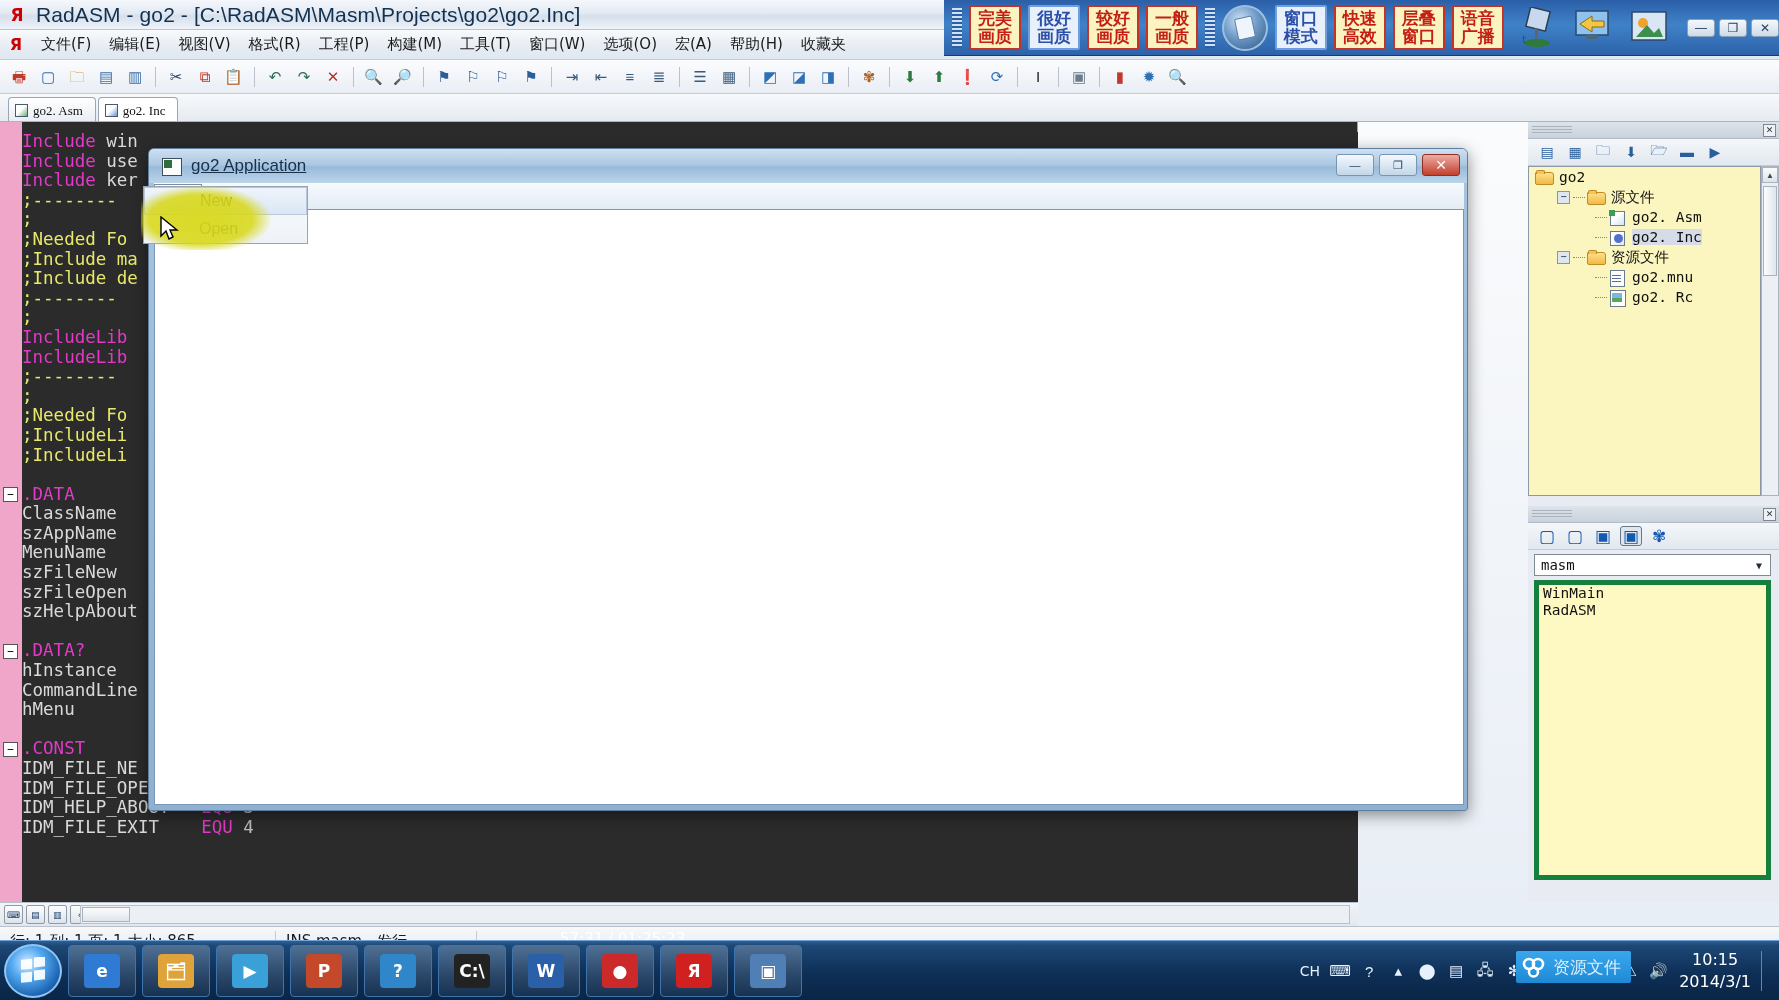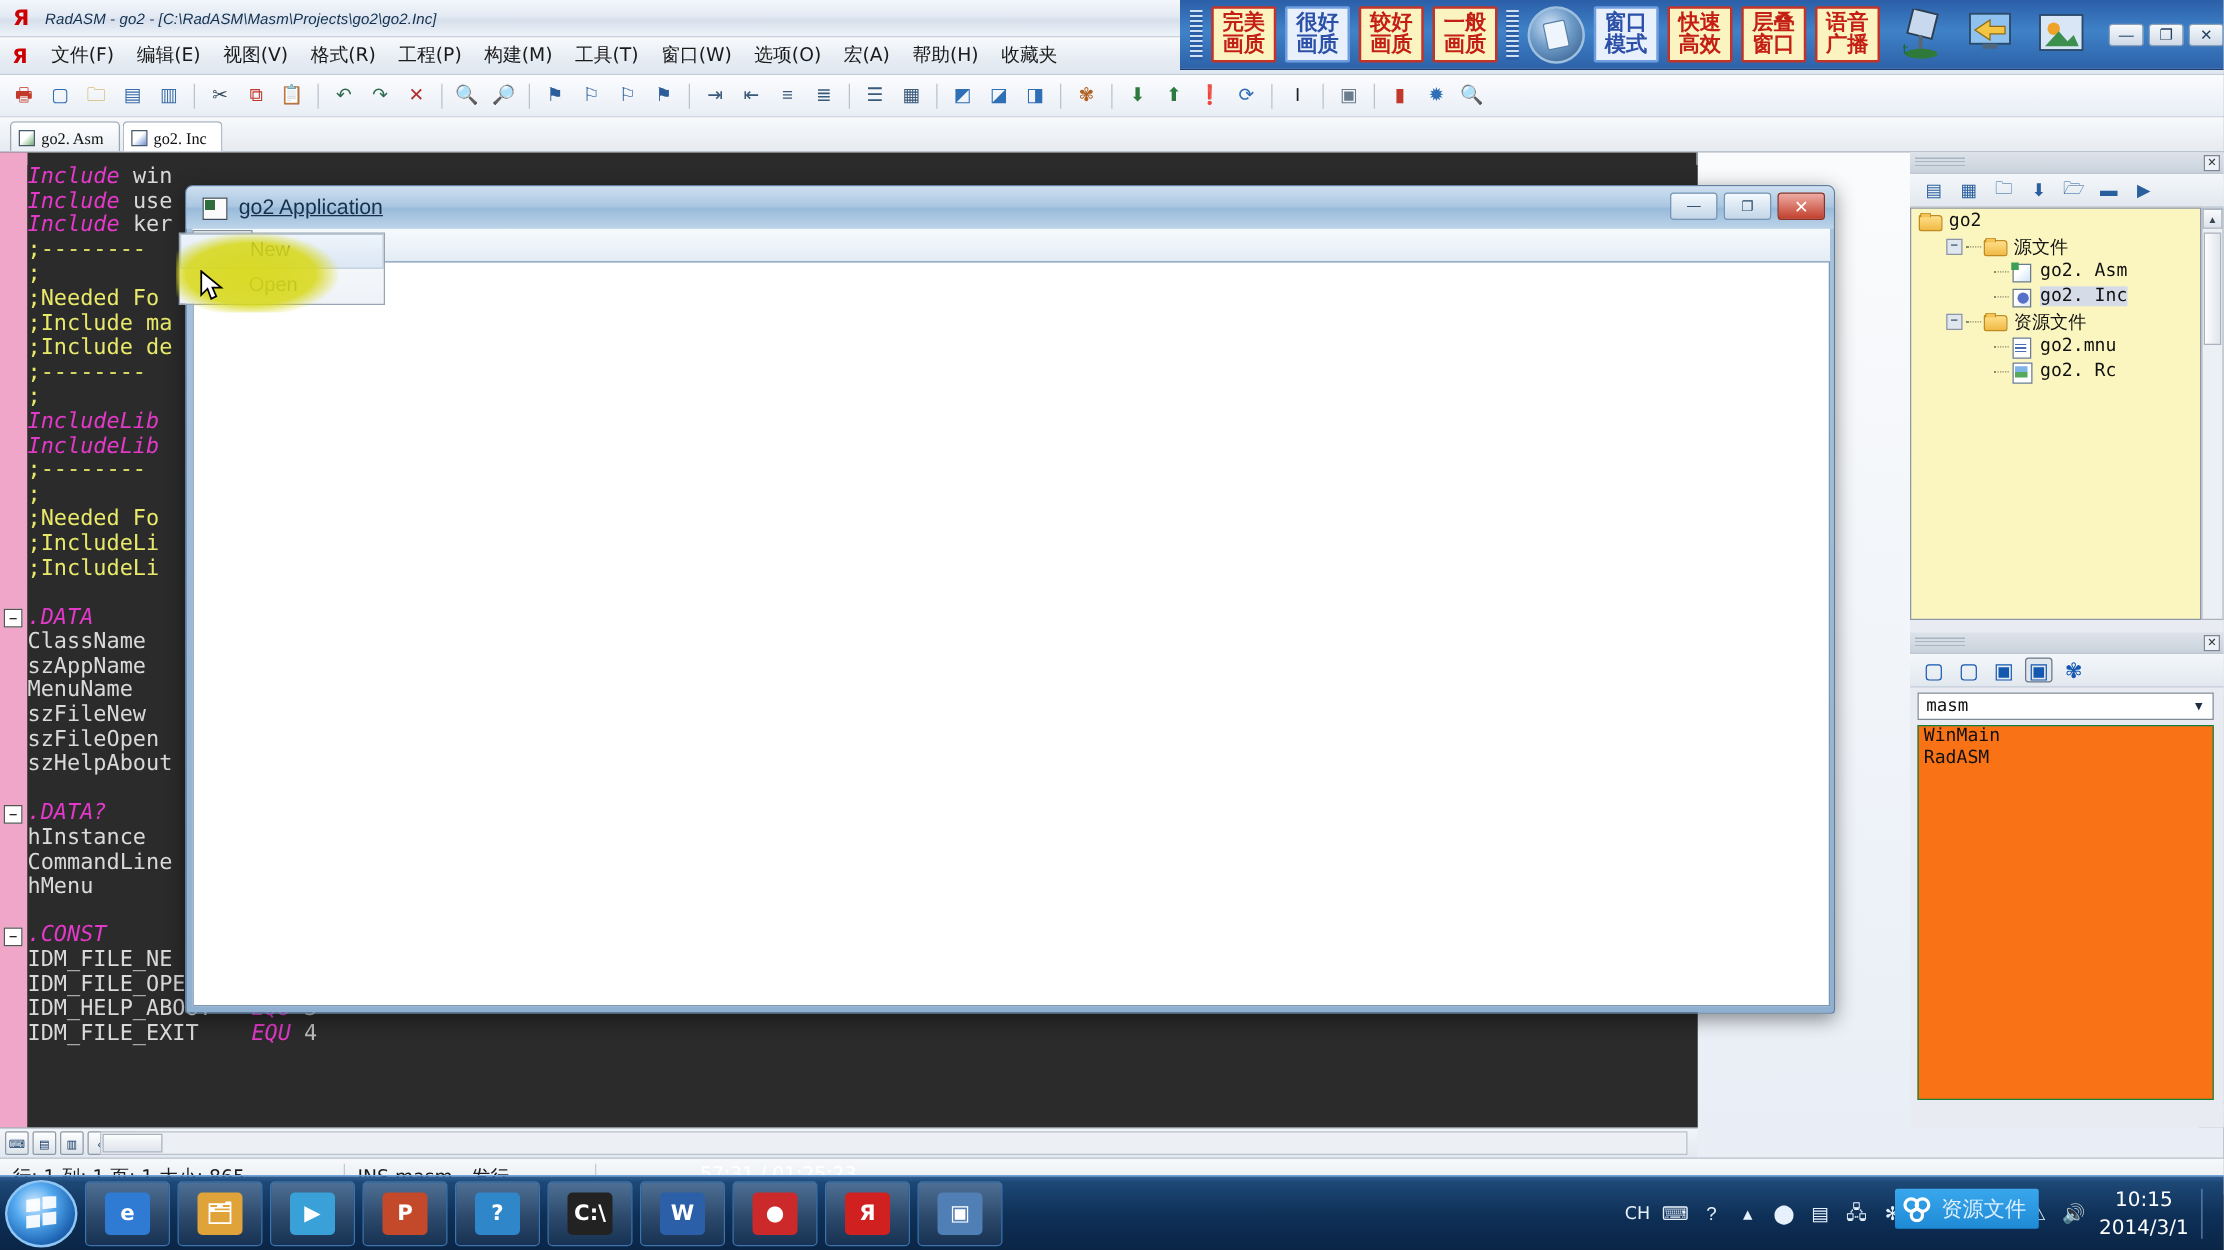--- a/index.html
+++ b/index.html
@@ -18,21 +18,21 @@
   .titlebar {
     position:absolute; left:0; top:0; width:1779px; height:30px;
     background:linear-gradient(to bottom,#f4f7fb 0%,#e3eaf3 45%,#d6dfeb 55%,#eef3f9 100%);
     display:flex; align-items:center; border-bottom:1px solid #b8c4d2;
   }
   .app-glyph {
     width:20px;height:20px;margin-left:7px;margin-right:9px;
     color:#cc0000;font-weight:bold;font-size:17px;line-height:20px;text-align:center;
     font-family:"DejaVu Sans",sans-serif;
   }
-  .title-text { font-size:12px; color:#12304f; letter-spacing:.1px;font-style:italic; }
+  .title-text { font-size:21px; color:#12304f; letter-spacing:.1px; }
   .win-btns { position:absolute; right:4px; top:2px; display:flex; gap:3px; }
   .wbtn {
     width:36px;height:22px;border:1px solid #8aa0b8;border-radius:3px;
     background:linear-gradient(to bottom,#f6f9fc,#cfdae7);
     display:flex;align-items:center;justify-content:center;font-size:12px;color:#274060;
   }
   .wbtn.close { background:linear-gradient(to bottom,#f3a7a0,#c53a2d); border-color:#9d3329; color:#fff; }
 
   
   .menubar {
@@ -78,21 +78,21 @@
   }
   #fold-col { position:absolute; left:0; top:0; width:22px; height:780px; }
   .foldbox { position:absolute; left:3px; width:15px;height:15px; background:#fff;
              border:1px solid #555; display:flex;align-items:center;justify-content:center;
              font-size:11px; line-height:1; color:#000; font-family:"DejaVu Sans Mono",monospace;}
   #code-text {
     position:absolute; left:22px; top:10px; width:1336px; height:770px;
     font-family:"DejaVu Sans Mono", monospace; font-size:17.5px; line-height:19.6px;
     white-space:pre; color:#d8d8d8; background:#2b2b2b; overflow:hidden;
   }
-  .c-key { color:#e239c8;font-style:italic; }
+  .c-key { color:#e239c8; }
   .c-cmt { color:#e8e86a; }
   .c-id  { color:#d9d9d9; }
   .c-num { color:#bdbdbd; }
 
   
   #ed-vscroll { position:absolute; right:0; top:122px; width:20px; height:780px;
                 background:#eceff3; border-left:1px solid #b3bcc7; }
   .sb-arrow { width:20px;height:20px; background:linear-gradient(to bottom,#fafbfc,#dde3ea);
               border:1px solid #aab3be; display:flex;align-items:center;justify-content:center;
               font-size:9px; color:#3a4653;}
@@ -179,21 +179,21 @@
                  background:linear-gradient(to right,#fdfdfe,#dfe5ec); border:1px solid #a9b2bd; }
 
   
   #lower-panel { position:absolute; left:0; top:384px; width:251px; height:396px; }
   #combo { position:absolute; left:6px; top:48px; width:237px; height:22px;
            border:1px solid #7f8a97; background:#fff; display:flex; align-items:center;
            font-family:"DejaVu Sans Mono",monospace; font-size:14px; color:#111; padding-left:6px;}
   #combo .arrow { position:absolute; right:4px; top:4px; width:14px;height:13px;
                   display:flex;align-items:center;justify-content:center;font-size:10px;color:#1c2d3f;}
   #proc-list { position:absolute; left:6px; top:74px; width:237px; height:300px;
-               background:#f97316; border:1px solid #15803d; overflow:hidden; }
+               background:#fef9c3; border:5px solid #15803d; overflow:hidden; }
   .proc-row { height:17px; font-family:"DejaVu Sans Mono", monospace; font-size:14.5px;
               color:#111; padding-left:4px; line-height:17px; }
 
   
   #go2win {
     position:absolute; left:148px; top:148px; width:1320px; height:663px;
     background:linear-gradient(to bottom,#a8c3de,#8fb0d0);
     border:1px solid #5d7e9f; border-radius:6px 6px 3px 3px;
     box-shadow:0 4px 16px rgba(0,0,0,.45);
   }

